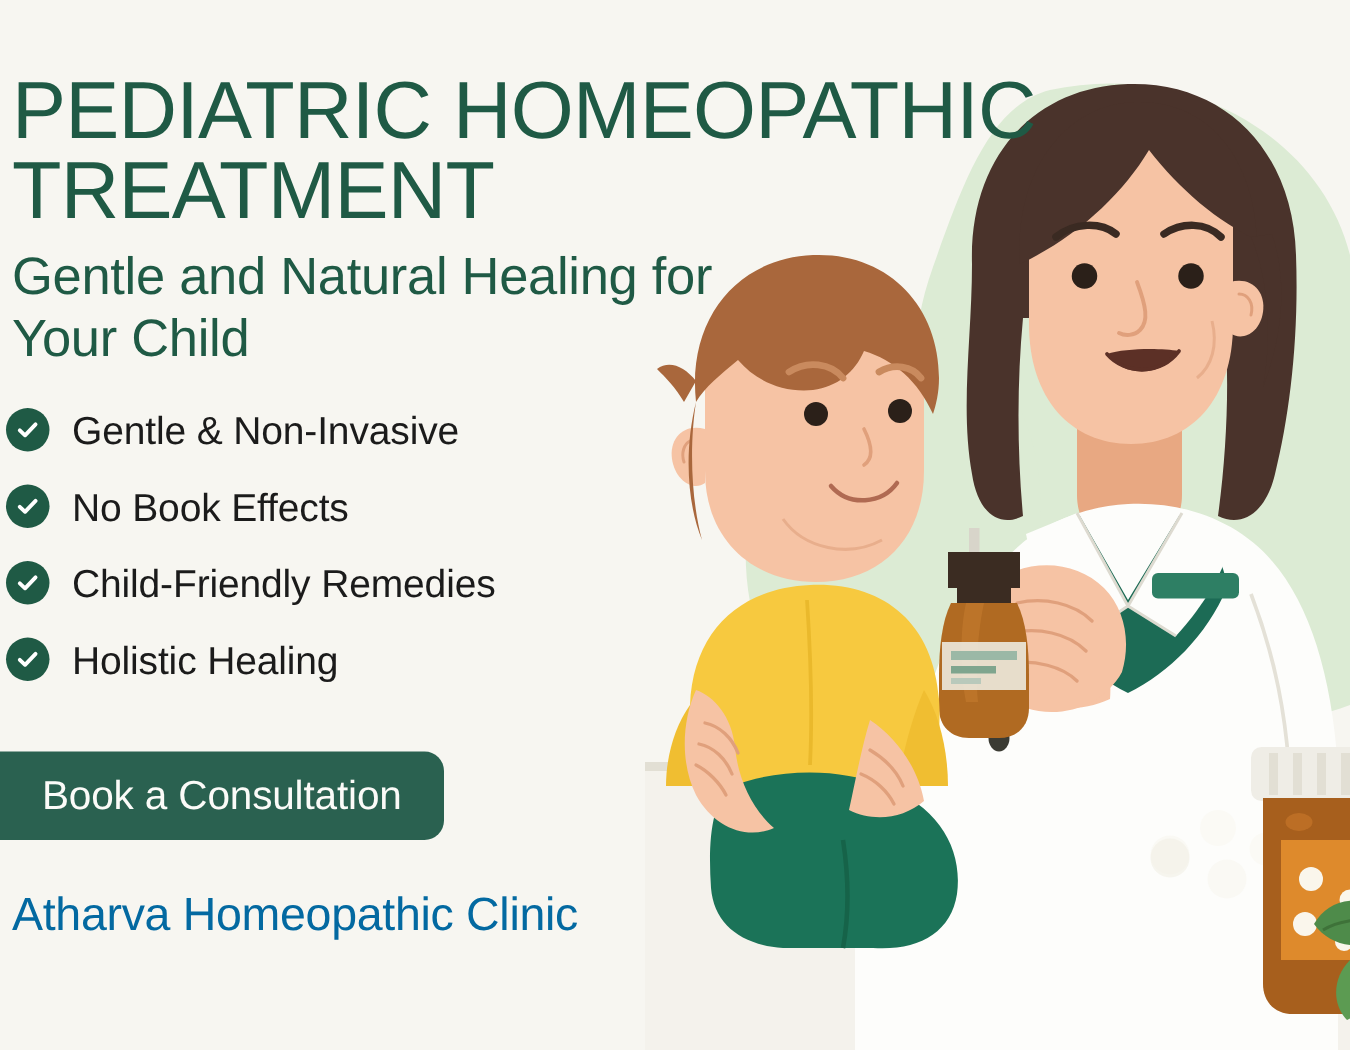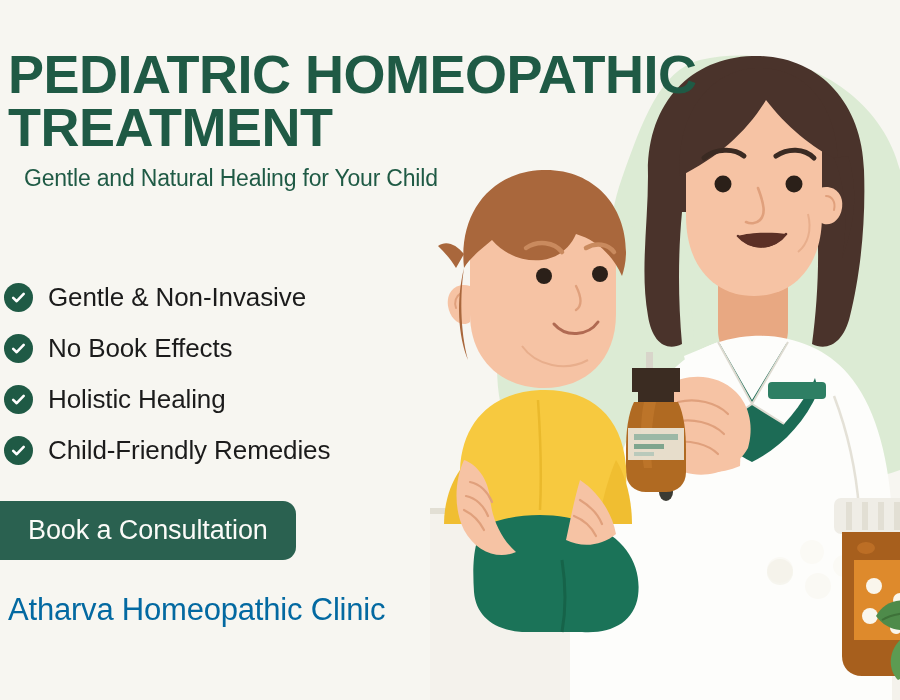--- a/index.html
+++ b/index.html
@@ -29,50 +29,49 @@
     z-index: 5;
   }
   .headline {
     margin: 0;
     position: absolute;
     left: 8px;
     top: 48px;
     width: 740px;
     font-size: 54px;
     line-height: 0.98;
-    font-weight: 700;
+    font-weight: 400;
     letter-spacing: -0.5px;
     color: #1F5A45;
     text-transform: uppercase;
   }
   .subhead {
     margin: 0;
     position: absolute;
-    left: 24px;
+    left: 8px;
     top: 165px;
     width: 520px;
-    font-size: 23px;
+    font-size: 35px;
     line-height: 1.16;
     font-weight: 400;
     color: #1F5A45;
     letter-spacing: -0.2px;
   }
 
   
   .features {
     position: absolute;
     left: 4px;
     top: 272px;
     margin: 0;
     padding: 0;
     list-style: none;
   }
   .feature-item {
     display: flex;
-    align-items: center;
     height: 51px;
     gap: 15px;
   }
   .check-icon {
     flex: 0 0 auto;
     width: 29px;
     height: 29px;
     border-radius: 50%;
     background: #1F5A45;
     display: flex;
@@ -338,29 +337,29 @@
           </svg>
         </span>
         <span class="feature-label">No Book Effects</span>
       </li>
       <li class="feature-item">
         <span class="check-icon">
           <svg width="17" height="17" viewBox="0 0 17 17">
             <path d="M3.2 8.9 L6.7 12.2 L13.7 4.9" fill="none" stroke="#FFFFFF" stroke-width="2.6" stroke-linecap="round" stroke-linejoin="round"></path>
           </svg>
         </span>
-        <span class="feature-label">Holistic Healing</span>
+        <span class="feature-label">Child-Friendly Remedies</span>
       </li>
       <li class="feature-item">
         <span class="check-icon">
           <svg width="17" height="17" viewBox="0 0 17 17">
             <path d="M3.2 8.9 L6.7 12.2 L13.7 4.9" fill="none" stroke="#FFFFFF" stroke-width="2.6" stroke-linecap="round" stroke-linejoin="round"></path>
           </svg>
         </span>
-        <span class="feature-label">Child-Friendly Remedies</span>
+        <span class="feature-label">Holistic Healing</span>
       </li>
     </ul>
 
     <button class="cta-button">Book a Consultation</button>
 
     <p class="clinic-name">Atharva Homeopathic Clinic</p>
 
   </div>
 </div>
 

